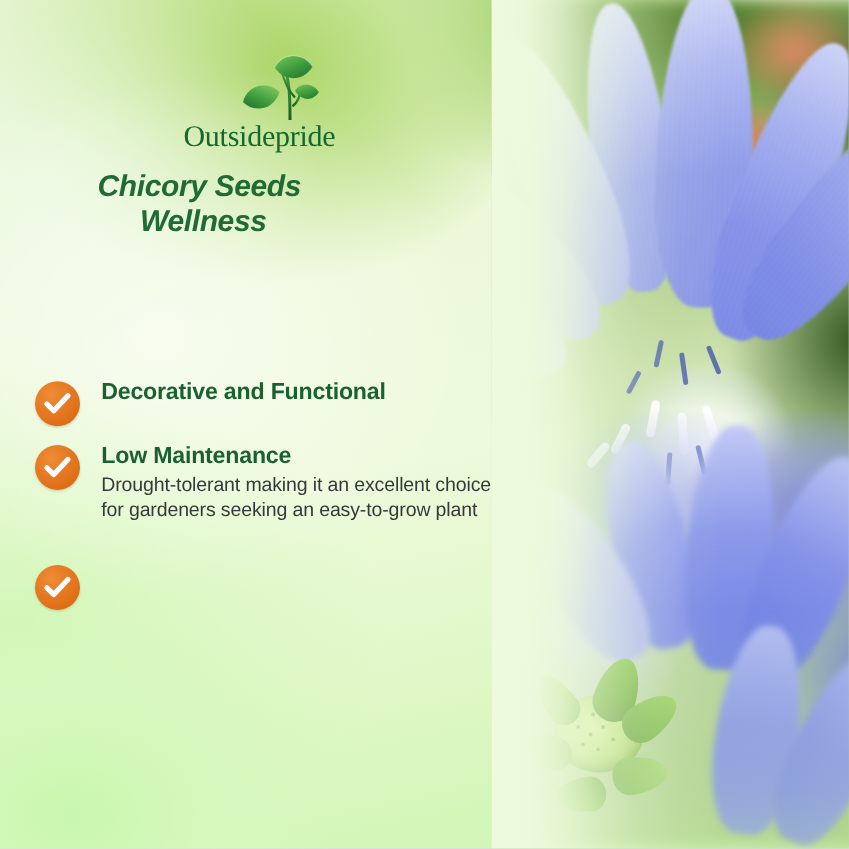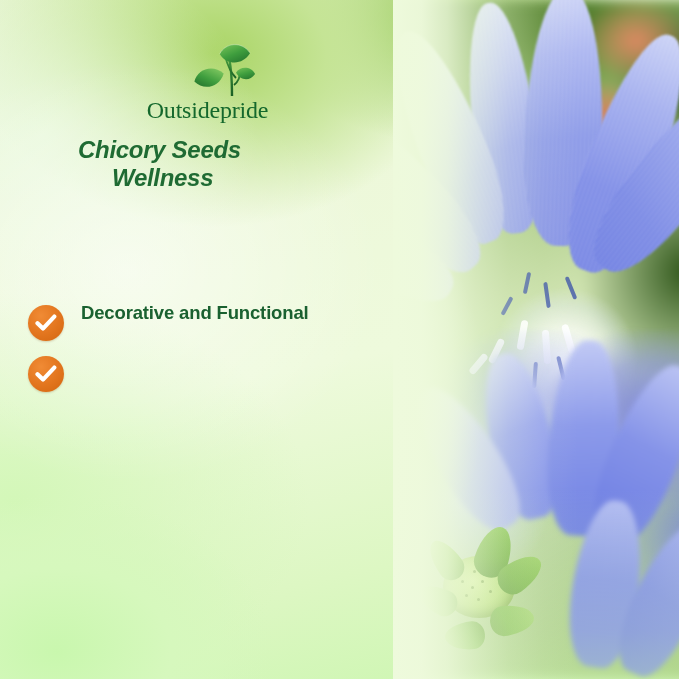--- a/index.html
+++ b/index.html
@@ -369,24 +369,33 @@
 
       <div class="bullet">
         <div class="check">
           <svg width="22" height="20" viewBox="0 0 22 20">
             <path d="M2.5 10.2 L8 15.6 L19.3 3.6" stroke="#ffffff" stroke-width="4.2" fill="none" stroke-linecap="round" stroke-linejoin="round"></path>
           </svg>
         </div>
         <p class="b-head">Decorative and Functional</p>
       </div>
 
-
       <div class="bullet" style="margin-top:28px;">
         <div class="check">
           <svg width="22" height="20" viewBox="0 0 22 20">
             <path d="M2.5 10.2 L8 15.6 L19.3 3.6" stroke="#ffffff" stroke-width="4.2" fill="none" stroke-linecap="round" stroke-linejoin="round"></path>
           </svg>
         </div>
+        <p class="b-head">Low Maintenance</p>
+        <p class="b-body">Drought-tolerant making it an excellent choice for gardeners seeking an easy-to-grow plant</p>
+      </div>
+
+      <div class="bullet" style="margin-top:28px;">
+        <div class="check">
+          <svg width="22" height="20" viewBox="0 0 22 20">
+            <path d="M2.5 10.2 L8 15.6 L19.3 3.6" stroke="#ffffff" stroke-width="4.2" fill="none" stroke-linecap="round" stroke-linejoin="round"></path>
+          </svg>
+        </div>
       </div>
 
     </div>
   </div>
 </div>
 
 </body></html>

